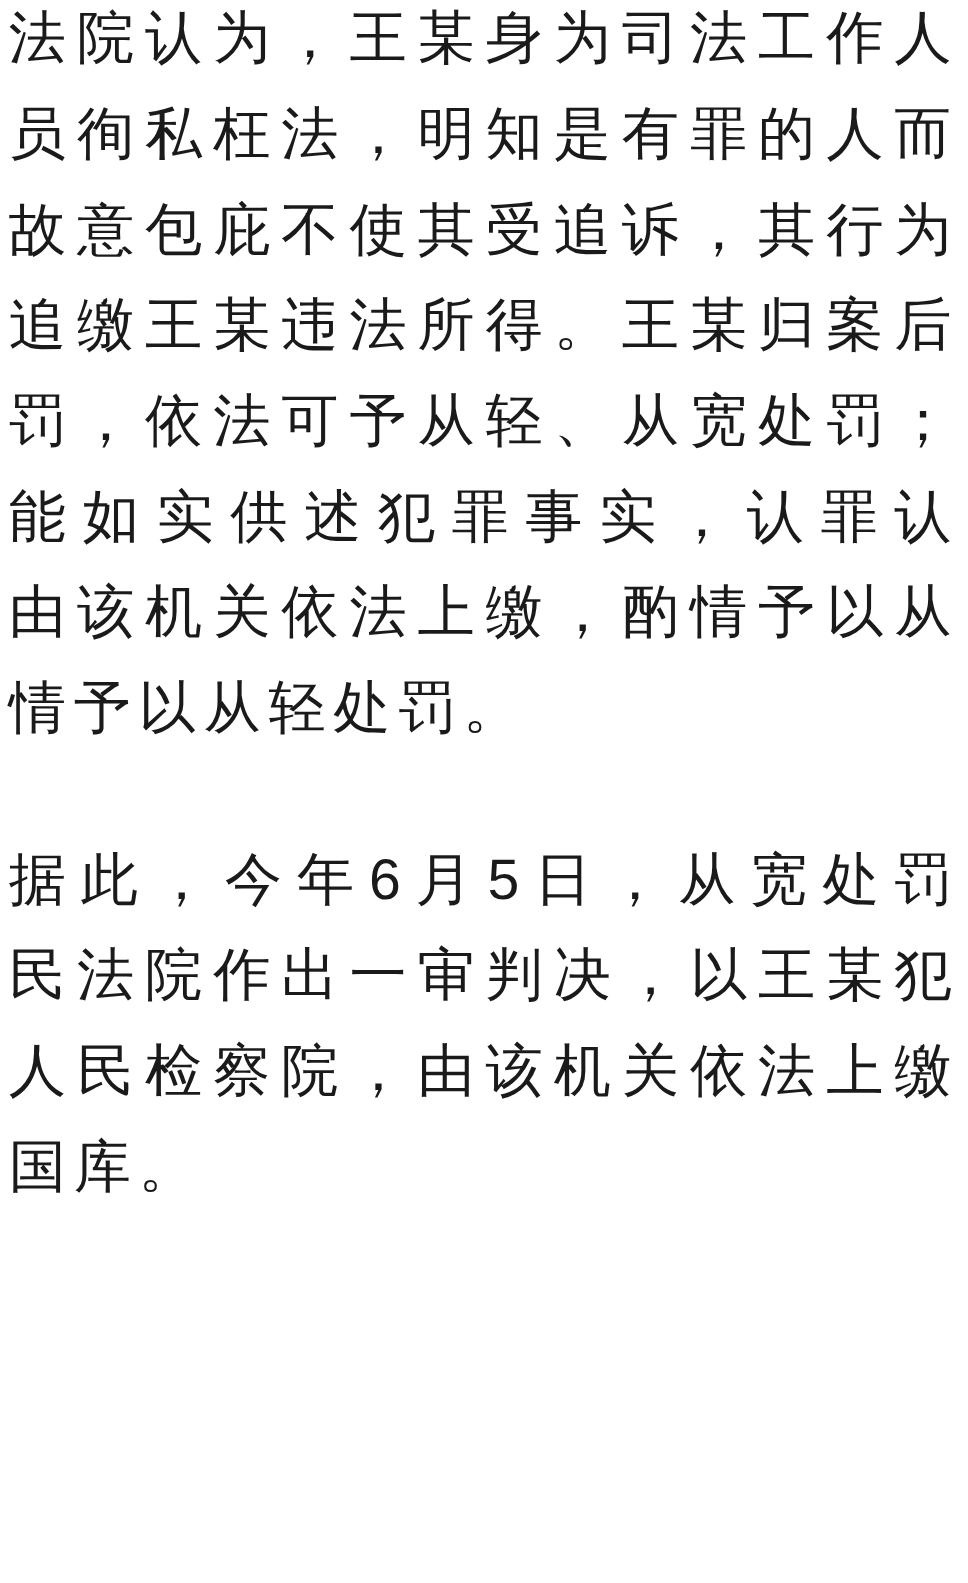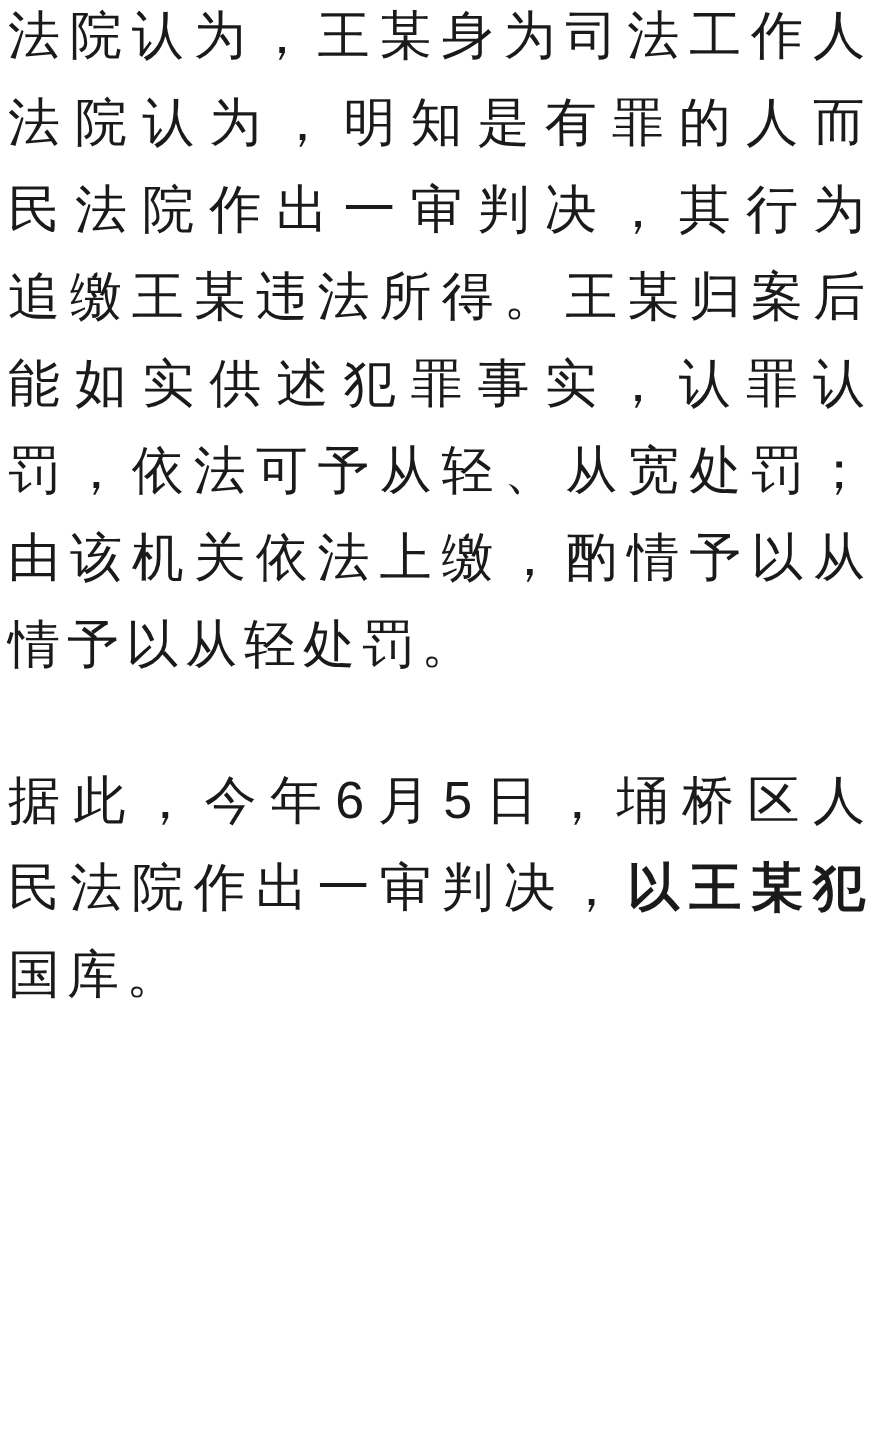--- a/index.html
+++ b/index.html
@@ -35,38 +35,39 @@
     height: 87px;
     text-align: justify;
     text-align-last: justify;
     text-justify: inter-character;
   }
   .tline.endline {
     text-align: center;
     text-align-last: left;
   }
   .b {
-    font-weight: 700;
+    font-weight: 400;
   }
 </style>
 </head>
 <body>
 
 <div class="page">
 
   <div class="para">
     <div class="tline">法院认为，王某身为司法工作人</div>
-    <div class="tline">法院认为，明知是有罪的人而</div>
-    <div class="tline">民法院作出一审判决，其行为</div>
+    <div class="tline">员徇私枉法，明知是有罪的人而</div>
+    <div class="tline">故意包庇不使其受追诉，其行为</div>
     <div class="tline">追缴王某违法所得。王某归案后</div>
+    <div class="tline">罚，依法可予从轻、从宽处罚；</div>
     <div class="tline">能如实供述犯罪事实，认罪认</div>
-    <div class="tline">罚，依法可予从轻、从宽处罚；</div>
     <div class="tline">由该机关依法上缴，酌情予以从</div>
     <div class="tline endline">情予以从轻处罚。</div>
   </div>
 
   <div class="para para-verdict">
-    <div class="tline">据此，今年6月5日，埇桥区人</div>
+    <div class="tline">据此，今年6月5日，从宽处罚</div>
     <div class="tline"><span>民法院作出一审判决，</span><span class="b">以王某犯</span></div>
+    <div class="tline">人民检察院，由该机关依法上缴</div>
     <div class="tline endline">国库。</div>
   </div>
 
 </div>
 
 </body></html>

